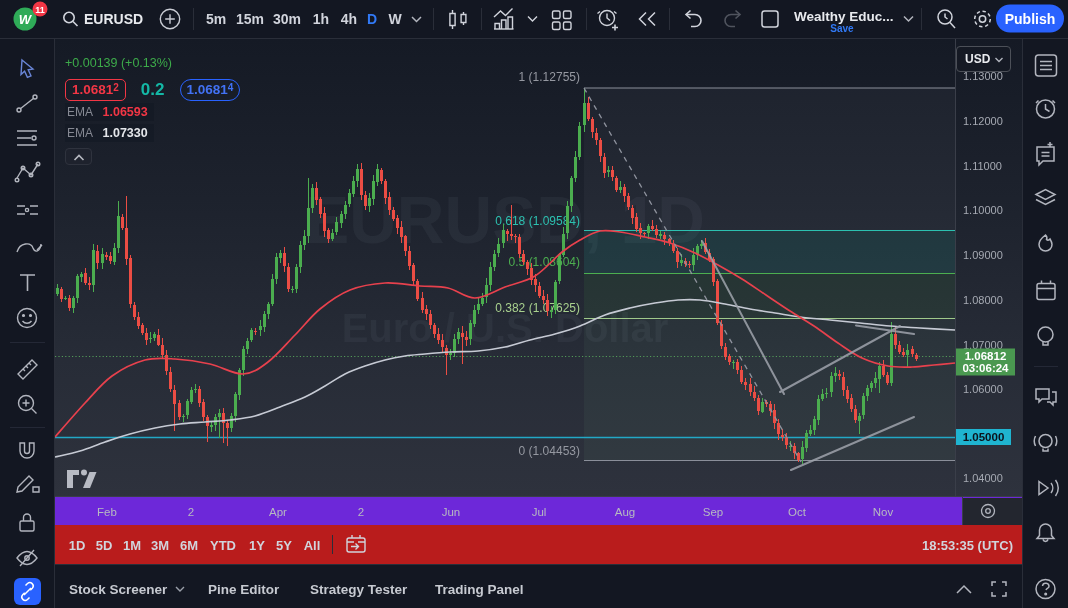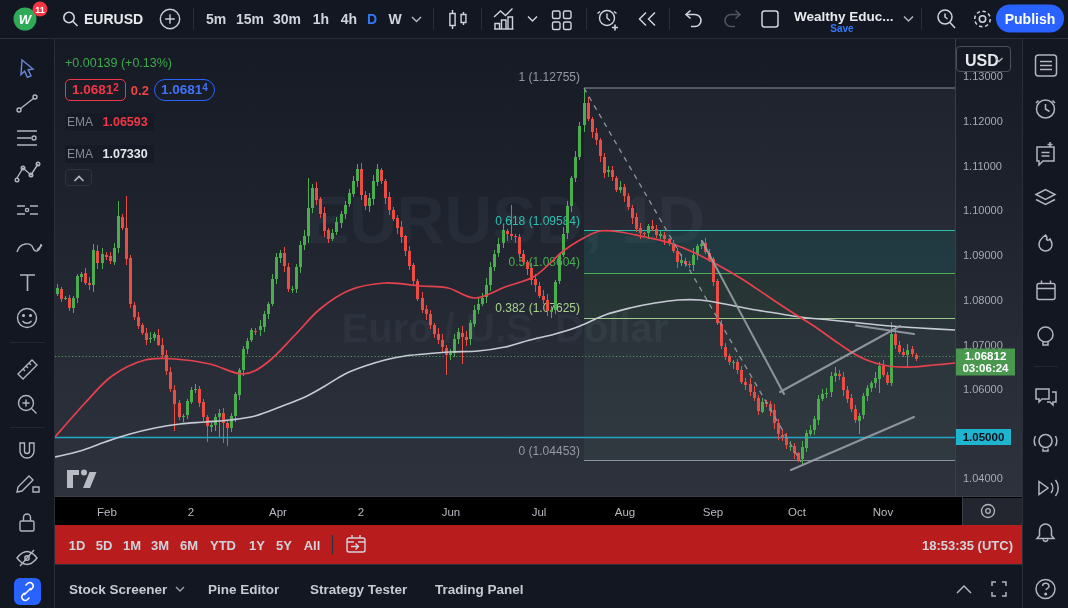--- a/index.html
+++ b/index.html
@@ -6,21 +6,21 @@
 font-family:"Liberation Sans",sans-serif}
 .abs{position:absolute}
 #app{position:relative;width:1068px;height:608px;background:#131722;color:#d1d4dc}
 #topbar{position:absolute;left:0;top:0;width:1068px;height:39px;background:#131722;
 border-bottom:1px solid #2a2e39;z-index:30}
 #leftbar{position:absolute;left:0;top:39px;width:55px;height:569px;background:#131722;
 border-right:1px solid #2a2e39;z-index:20}
 #rightbar{position:absolute;left:1022px;top:39px;width:46px;height:569px;background:#131722;
 border-left:1px solid #2a2e39;z-index:20}
 #chartwrap{position:absolute;left:55px;top:39px;width:967px;height:457px}
-#timeaxis{position:absolute;left:55px;top:496px;width:967px;height:29px;background:#000000;
+#timeaxis{position:absolute;left:55px;top:496px;width:967px;height:29px;background:#6d28d9;
 border-top:1px solid #3a3e49}
 #intervalbar{position:absolute;left:55px;top:525px;width:967px;height:39px;background:#b91c1c}
 #tabsbar{position:absolute;left:55px;top:564px;width:967px;height:32px;background:#131722;
 border-top:1px solid #2a2e39}
 text{font-family:"Liberation Sans",sans-serif}
 </style></head><body>
 <div id="app">
 <div id="topbar">
 <svg width="1068" height="39" viewBox="0 0 1068 39">
 <circle cx="25" cy="19" r="11.5" fill="#2fab58"></circle>
@@ -251,38 +251,38 @@
 
 <rect x="956" y="348.5" width="59" height="27" fill="#4a9850"></rect>
 <text x="985.5" y="360" font-size="11.5" font-weight="bold" fill="#fff" text-anchor="middle">1.06812</text>
 <text x="985.5" y="372" font-size="11.5" font-weight="bold" fill="#fff" text-anchor="middle">03:06:24</text>
 
 <rect x="956" y="429" width="55" height="16" fill="#1fb4d0"></rect>
 <text x="983.5" y="441" font-size="11.5" font-weight="bold" fill="#0c121c" text-anchor="middle">1.05000</text>
 </svg>
 
 <div class="abs" style="left:901px;top:7px;width:55px;height:26px;border:1px solid #4c5058;border-radius:4px;background:rgba(19,23,34,0.5)">
-<span style="position:absolute;left:8px;top:5px;font-size:16px;font-weight:bold;color:#e8eaee">USD</span>
+<span style="position:absolute;left:8px;top:5px;font-size:12px;font-weight:bold;color:#e8eaee">USD</span>
 <svg class="abs" style="left:37px;top:9px" width="10" height="8">
           <path d="M1.5 2l3.5 3.5L8.5 2" stroke="#b2b5be" stroke-width="1.4" fill="none"></path>
         </svg>
 </div>
 </div>
 
 <div class="abs" style="left:65px;top:56px;z-index:10;font-size:12.5px">
 <div style="color:#3dab4a;font-weight:500">+0.00139 (+0.13%)</div>
 <div style="margin-top:9px;display:flex;align-items:center">
 <div style="border:1px solid #f23645;border-radius:5px;color:#f23645;font-weight:bold;font-size:13.5px;padding:2px 6px 3px">1.0681<span style="font-size:10px;vertical-align:3px">2</span></div>
-<div style="color:#ef4444;font-weight:bold;margin:0 5px;font-size:13px">0.2</div>
+<div style="color:#14b8a6;font-weight:bold;margin:0 15px;font-size:17px">0.2</div>
 <div style="border:1px solid #2962ff;border-radius:11px;color:#4272f5;font-weight:bold;font-size:13.5px;padding:2px 6px 3px">1.0681<span style="font-size:10px;vertical-align:3px">4</span></div>
 </div>
-<div style="margin-top:12px;background:rgba(19,23,34,0.55);padding:2px 6px 2px 2px;display:inline-block">
+<div style="margin-top:2px;background:rgba(19,23,34,0.55);padding:2px 6px 2px 2px;display:inline-block">
 <span style="color:#868993;font-size:12px">EMA</span> <span style="color:#f23645;font-weight:600;margin-left:6px">1.06593</span>
 </div><br>
-<div style="margin-top:14px;background:rgba(19,23,34,0.55);padding:2px 6px 2px 2px;display:inline-block">
+<div style="margin-top:3px;background:rgba(19,23,34,0.55);padding:2px 6px 2px 2px;display:inline-block">
 <span style="color:#868993;font-size:12px">EMA</span> <span style="color:#e4e6ea;font-weight:600;margin-left:6px">1.07330</span>
 </div><br>
 <div style="margin-top:6px;width:27px;height:17px;background:#1e222d;border:1px solid #2f333e;border-radius:4px;text-align:center">
 <svg width="12" height="8" style="margin-top:5px">
           <path d="M1.5 6L6 1.5L10.5 6" stroke="#b6b9c1" stroke-width="1.6" fill="none"></path>
         </svg>
 </div>
 </div>
 <div id="timeaxis"><svg width="967" height="29" viewBox="55 0 967 29">
         <text x="107" y="19" font-size="11.5" fill="#b7bac1" text-anchor="middle">Feb</text>

